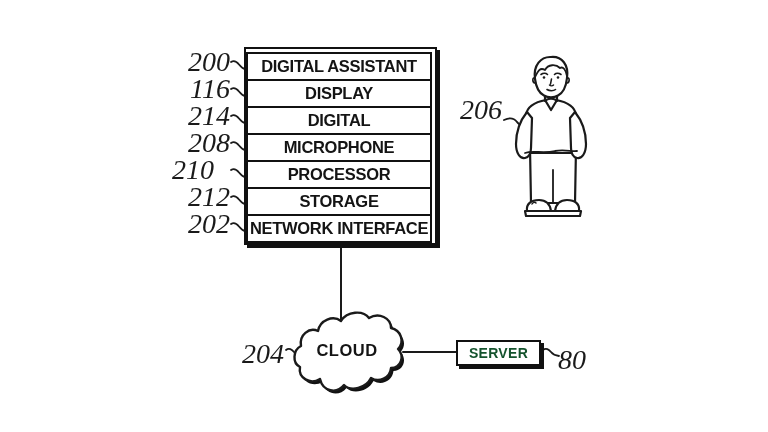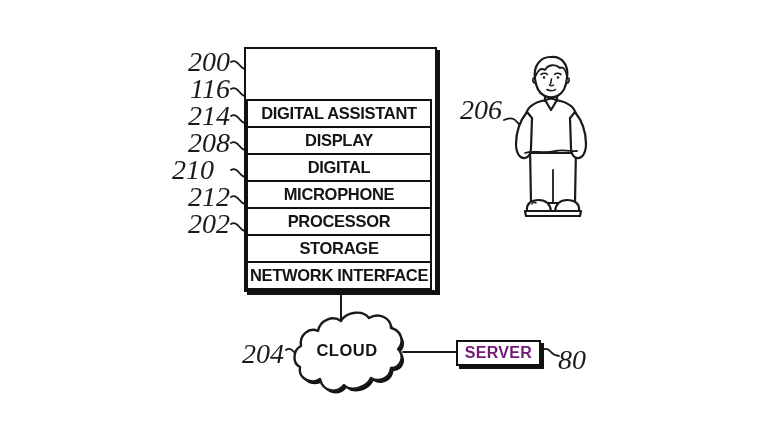--- a/index.html
+++ b/index.html
@@ -11,21 +11,21 @@
   .stack {
     position: absolute; left: 244px; top: 47px; width: 193px;
     border: 2px solid #111; background: #fff;
     box-shadow: 3px 3px 0 #111;
     padding: 3px 3px 0 0;
   }
   .stack-row {
     height: 29px; border: 2px solid #111; background: #fff;
     display: flex; align-items: center; justify-content: center;
     font-weight: bold; font-size: 16.5px; letter-spacing: -0.3px;
-    white-space: nowrap; color: #141414; margin-top: 47px;
+    white-space: nowrap; color: #141414;
   }
   .stack-row + .stack-row { margin-top: -2px; }
 
   .ref {
     position: absolute; font-family: "Liberation Serif", "DejaVu Serif", serif;
     font-style: italic; font-size: 28px; color: #1a1a1a;
     height: 24px; line-height: 24px; white-space: nowrap;
   }
   .ref.r-right { text-align: right; }
 
@@ -34,21 +34,21 @@
   .cloud-svg { position: absolute; left: 288px; top: 305px; width: 118px; height: 92px; }
   .cloud-label {
     position: absolute; left: 305px; top: 341px; width: 84px; text-align: center;
     font-weight: bold; font-size: 16.5px; letter-spacing: 0.5px; color: #141414;
   }
 
   .server-box {
     position: absolute; left: 456px; top: 340px; width: 85px; height: 26px;
     border: 2px solid #111; background: #fff; box-shadow: 3px 3px 0 #111;
     display: flex; align-items: center; justify-content: center;
-    font-weight: bold; font-size: 16px; letter-spacing: 0.3px; color: #701a75;
+    font-weight: bold; font-size: 14px; letter-spacing: 0.3px; color: #14532d;
   }
 
   .person-svg { position: absolute; left: 513px; top: 54px; width: 80px; height: 168px; }
 </style>
 </head>
 <body>
 
 <div id="canvas">
 
   <svg class="overlay" viewBox="0 0 768 432">

